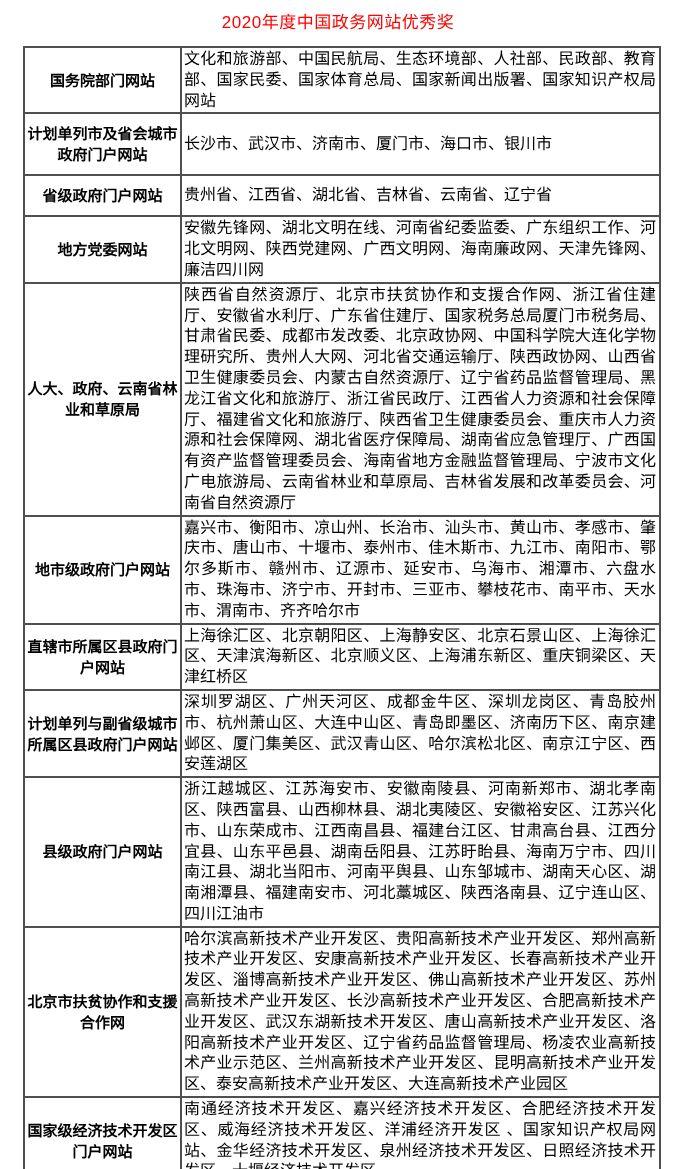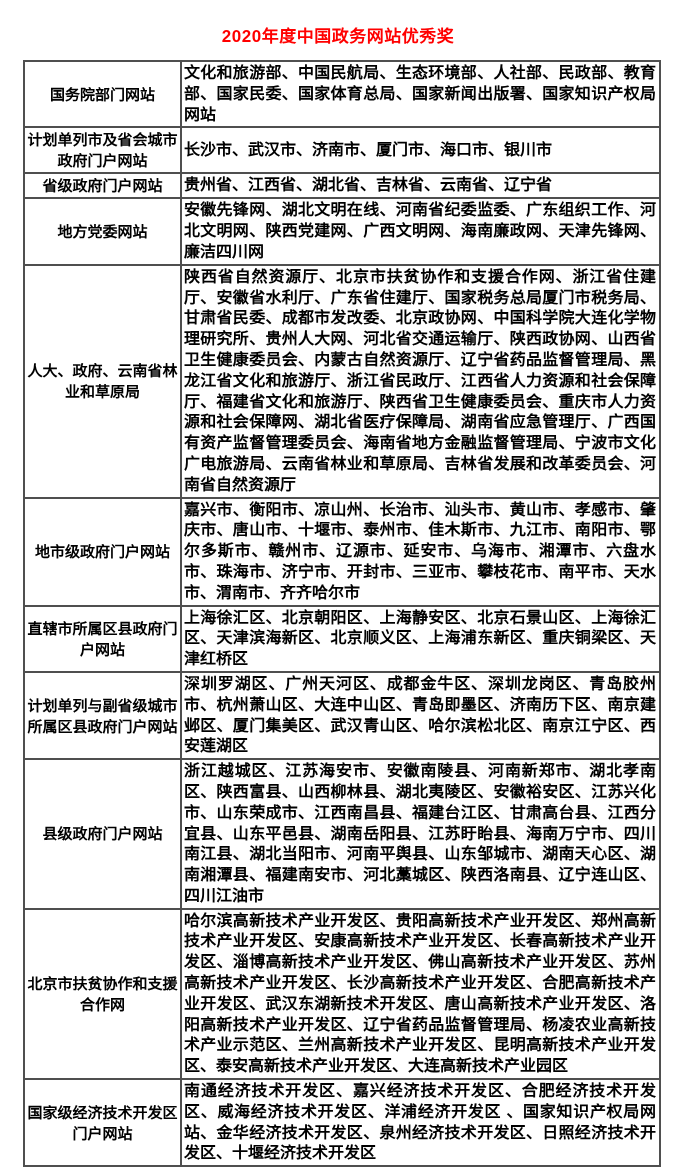--- a/index.html
+++ b/index.html
@@ -15,54 +15,53 @@
     background: var(--c-bg);
   }
   body {
     width: 676px;
     height: 1169px;
     overflow: hidden;
     color: var(--c-text);
     font-family: "Liberation Sans", "DejaVu Sans", sans-serif;
   }
   .page-title {
-    margin-top: 22px;
+    margin-top: 8px;
     text-align: center;
     font-size: 17px;
-    font-weight: bold;
+    font-weight: normal;
     color: var(--c-title);
     letter-spacing: 0.5px;
   }
   table.awards {
     border-collapse: collapse;
     table-layout: fixed;
     margin: 13px 0 0 23px;
     width: 638px;
   }
   table.awards th,
   table.awards td {
     border: 2px solid var(--c-border);
     vertical-align: middle;
   }
   table.awards th {
     width: 157px;
     font-size: 15px;
     font-weight: bold;
     text-align: center;
     line-height: 21px;
-    padding: 1px 1px;
+    padding: 9px 1px;
   }
   table.awards td {
     font-size: 16px;
     line-height: 20.8px;
     text-align: justify;
     text-justify: inter-ideograph;
     padding: 1px 3px 1px 2px;
     word-break: break-all;
-    font-weight: bold;
   }
 </style>
 </head>
 <body>
 
 <div class="page-title">2020年度中国政务网站优秀奖</div>
 
 <table class="awards">
   <tbody id="awards-tbody">
       <tr>

